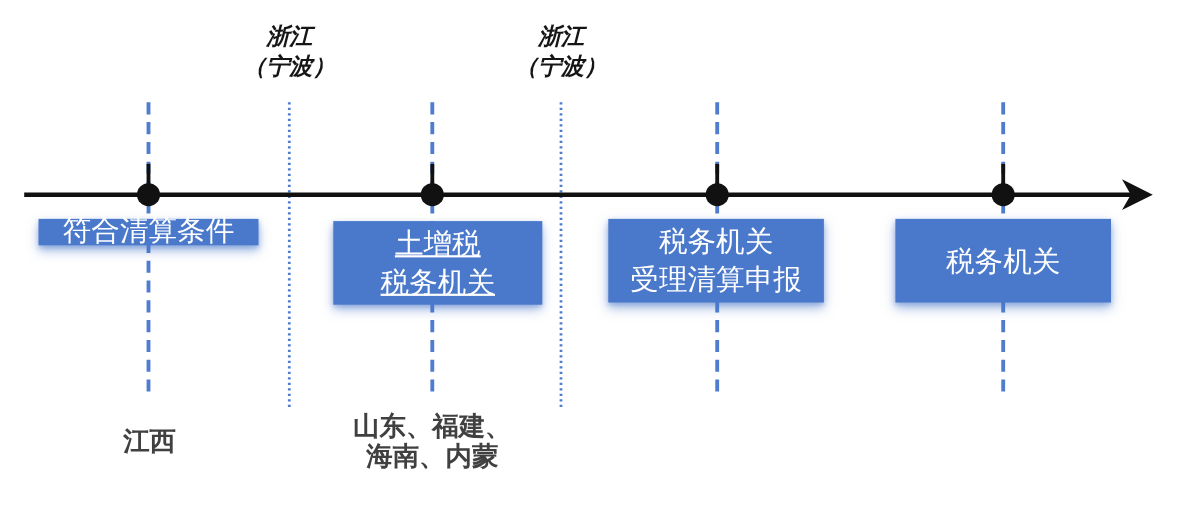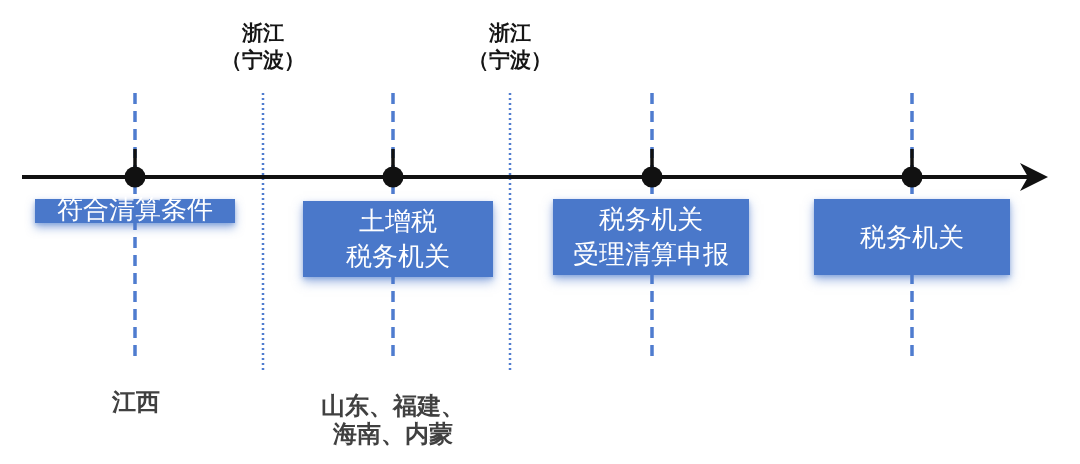--- a/index.html
+++ b/index.html
@@ -8,48 +8,48 @@
     width:1080px;height:464px;
     background:#ffffff;
     overflow:hidden;
     font-family:"Liberation Serif","DejaVu Serif",serif;
   }
   .lines-layer{position:absolute;left:0;top:0;width:1080px;height:464px;}
 
   .top-label{
     position:absolute;top:20px;width:160px;
     text-align:center;color:#151515;
-    font-size:21px;font-weight:bold;line-height:27px;
+    font-size:21px;font-weight:bold;line-height:27px;font-style:italic;
   }
   .top-label .ln{display:block;}
 
   .mbox{
     position:absolute;
     background:#4a78ca;
     color:#ffffff;
     text-align:center;
     box-shadow:0 5px 10px rgba(74,120,202,0.50), 0 2px 4px rgba(74,120,202,0.35);
     display:flex;flex-direction:column;justify-content:center;align-items:center;
     font-size:26px;
   }
   .mbox .ln{display:block;line-height:35px;white-space:nowrap;}
   .mbox-1{left:35px;top:199px;width:200px;height:24px;font-family:Liberation Mono, monospace;}
   .mbox-1 .ln{line-height:42px;}
-  .mbox-2{left:303px;top:201px;width:190px;height:76px;}
+  .mbox-2{left:303px;top:201px;width:190px;height:76px;text-decoration:underline;}
   .mbox-3{left:553px;top:199px;width:196px;height:76px;}
   .mbox-4{left:814px;top:199px;width:196px;height:76px;}
 
   .province{
     position:absolute;
     text-align:center;color:#404040;
     font-size:24px;font-weight:bold;line-height:28px;
   }
   .province .ln{display:block;white-space:nowrap;}
   .province-1{left:56px;top:388px;width:160px;}
-  .province-2{left:283px;top:392px;width:220px;}
+  .province-2{left:283px;top:374px;width:220px;}
   .province-4{left:784px;top:388px;width:260px;}
 </style>
 </head>
 <body>
 
 <div class="stage">
 
   <svg class="lines-layer" viewBox="0 0 1080 464" xmlns="http://www.w3.org/2000/svg">
 
     <line x1="263" y1="93" x2="263" y2="372" stroke="#4f7ccf" stroke-width="2.5" stroke-dasharray="2 3"></line>

